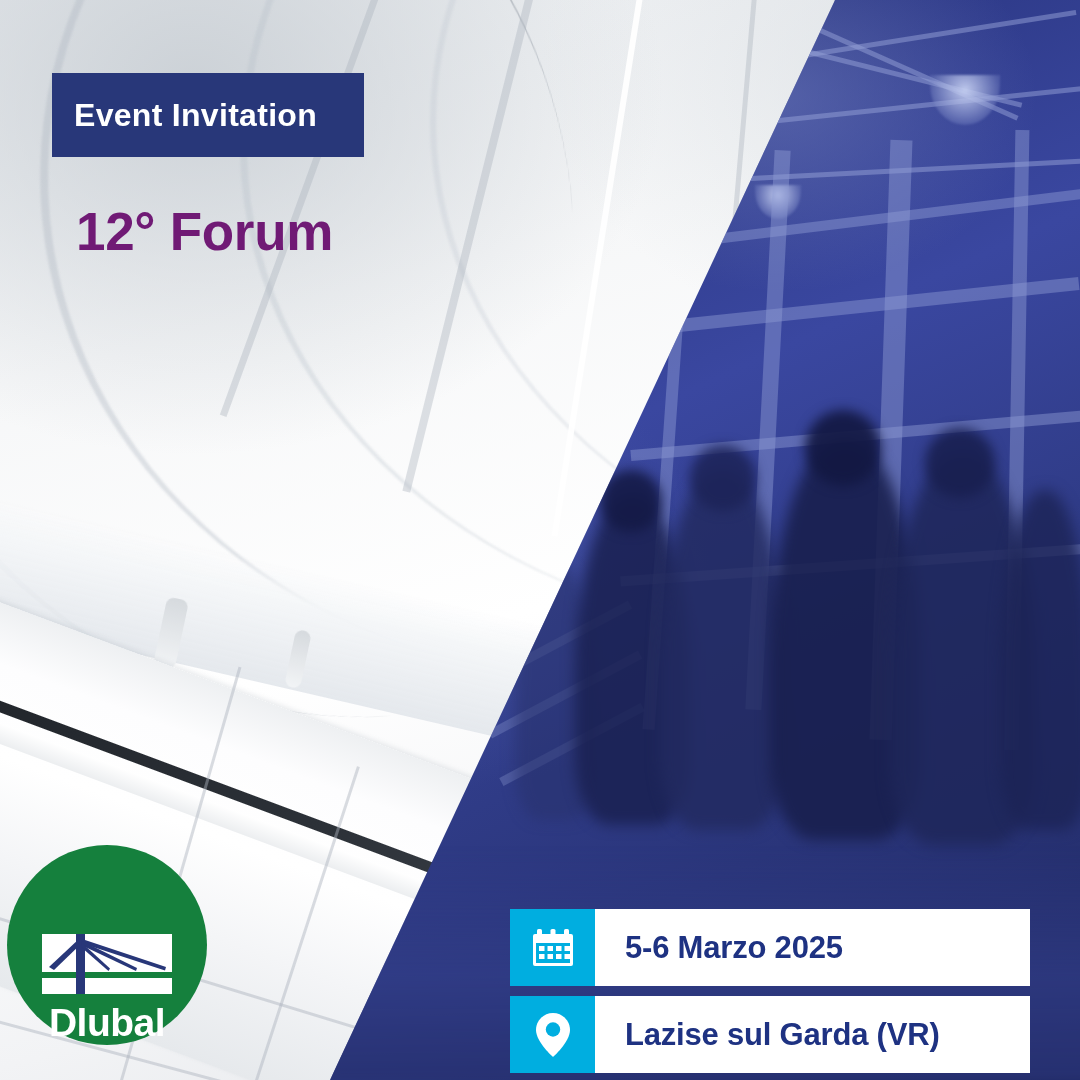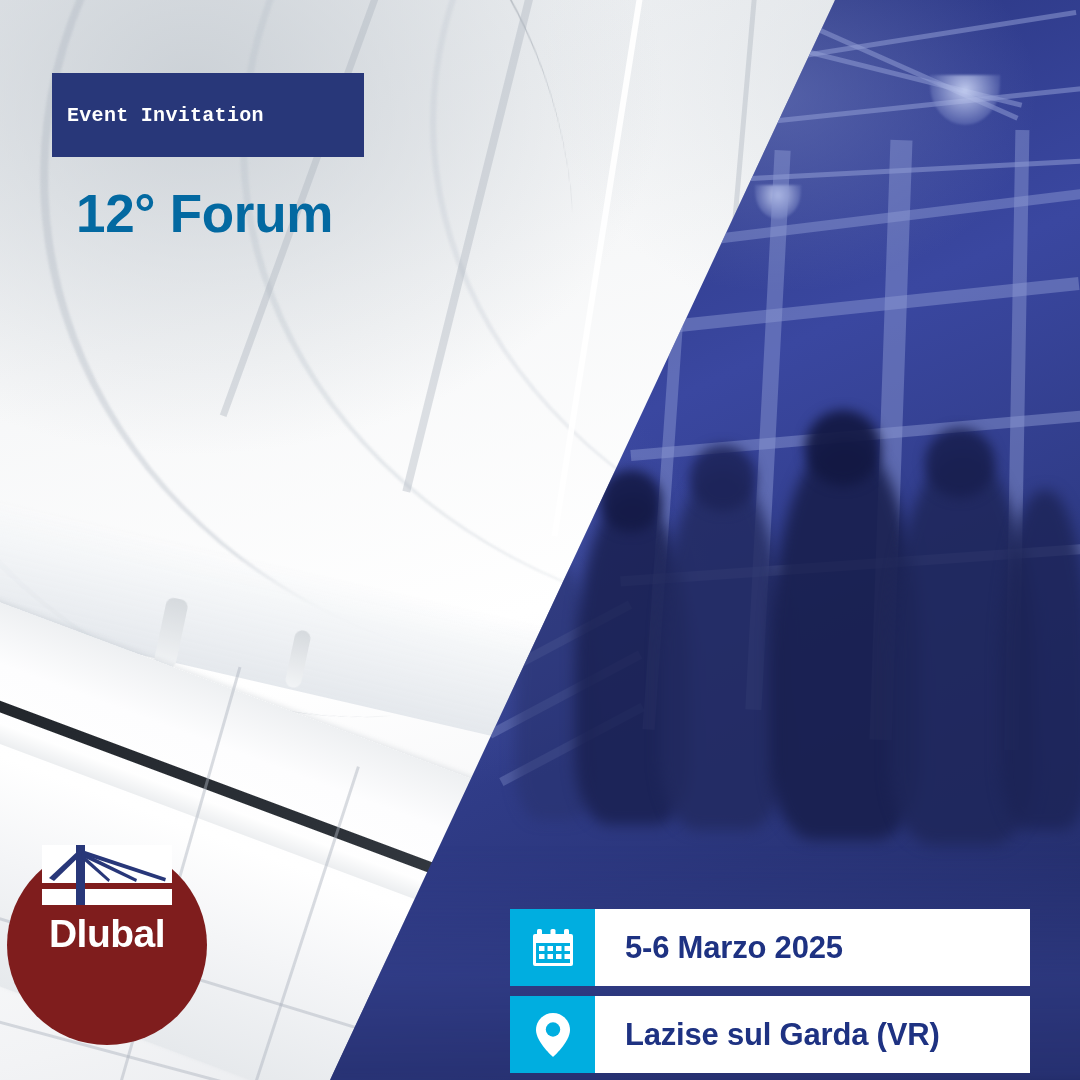--- a/index.html
+++ b/index.html
@@ -145,37 +145,37 @@
     background:linear-gradient(180deg,rgba(58,71,150,0) 0%,rgba(52,64,140,.55) 55%,rgba(40,50,115,.8) 100%);
     filter:blur(4px);
   }
 
   
   .badge{
     position:absolute;left:52px;top:73px;width:312px;height:84px;
     background:#283779;display:flex;align-items:center;
   }
   .badge span{
-    color:#ffffff;font-size:20px;font-weight:700;letter-spacing:.3px;
-    padding-left:15px;font-family:Liberation Mono, monospace;
+    color:#ffffff;font-size:32px;font-weight:700;letter-spacing:.3px;
+    padding-left:22px;font-family:Liberation Sans, sans-serif;
   }
 
   
   .title{
-    position:absolute;left:76px;top:183px;width:620px;
-    color:#0369a1;font-weight:700;font-size:53px;line-height:1.18;
+    position:absolute;left:76px;top:201px;width:620px;
+    color:#701a75;font-weight:700;font-size:53px;line-height:1.18;
     letter-spacing:-.3px;
   }
   .title .ln{display:block;white-space:nowrap;}
 
   
   .logo{
     position:absolute;left:7px;top:845px;width:200px;height:200px;
-    border-radius:50%;background:#7f1d1d;
-    display:flex;flex-direction:column;align-items:center;justify-content:flex-start;
+    border-radius:50%;background:#15803d;
+    display:flex;flex-direction:column;align-items:center;justify-content:flex-end;
   }
   .logo-mark{width:130px;}
   .logo-word{
     color:#ffffff;font-size:39px;font-weight:700;letter-spacing:-.5px;margin-top:7px;
   }
 
   
   .info{position:absolute;left:510px;top:909px;width:520px;}
   .info-row{display:flex;align-items:stretch;height:77px;}
   .info-row + .info-row{margin-top:10px;}

